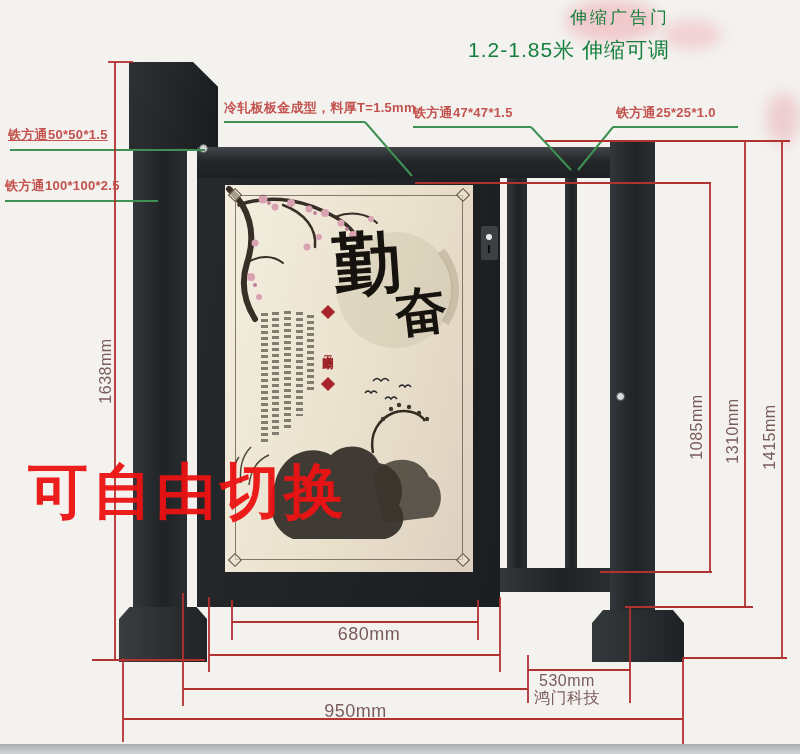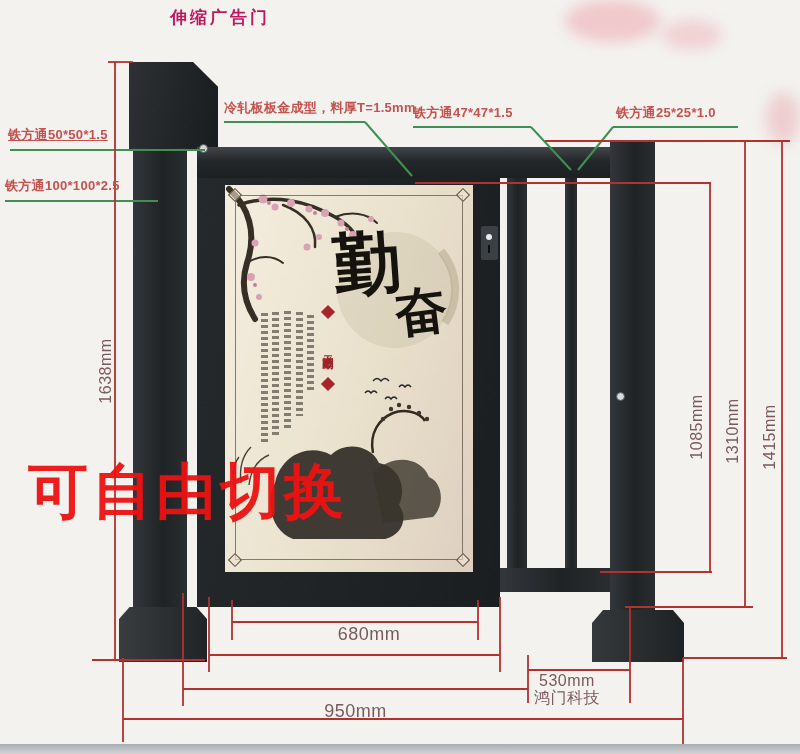--- a/index.html
+++ b/index.html
@@ -1,21 +1,21 @@
 <!DOCTYPE html>
 <html><head>
 <meta charset="utf-8">
 <style>
   html,body{margin:0;padding:0;background:#e9e9e9;}
   .stage{position:relative;width:800px;height:754px;background:#f3f2ef;overflow:hidden;
          font-family:"Liberation Sans","DejaVu Sans",sans-serif;}
   .abs{position:absolute;}
 
   
-  .hdr{position:absolute;left:170px;width:500px;text-align:left;color:#be185d;font-weight:700;}
+  .hdr{position:absolute;left:170px;width:500px;text-align:right;color:#15803d;font-weight:400;}
   .hdr1{top:6px;font-size:17px;letter-spacing:3px;}
   .hdr2{top:36px;font-size:21px;letter-spacing:1px;}
   .hdr3{top:70px;font-size:21px;letter-spacing:1px;}
 
   
   .smudge{position:absolute;border-radius:50%;filter:blur(7px);}
 
   
   .steel{position:absolute;background:linear-gradient(90deg,#33363a,#202326 55%,#2b2e31);}
   .cap{left:129px;top:62px;width:89px;height:88px;clip-path:polygon(0 0,72% 0,100% 28%,100% 100%,0 100%);
@@ -77,20 +77,21 @@
 </head>
 <body>
 
 <div class="stage">
 
   <div class="smudge" style="left:565px;top:0;width:95px;height:42px;background:rgba(238,150,162,.45);"></div>
   <div class="smudge" style="left:662px;top:20px;width:60px;height:30px;background:rgba(238,150,162,.35);"></div>
   <div class="smudge" style="left:766px;top:92px;width:34px;height:52px;background:rgba(230,140,152,.35);"></div>
 
   <div class="hdr hdr1">伸缩广告门</div>
+  <div class="hdr hdr2">1.2-1.85米 伸缩可调</div>
 
   <div class="abs cap"></div>
   <div class="steel lpillar"></div>
   <div class="abs lbase"></div>
   <div class="abs beam"></div>
   <div class="abs doorbody"></div>
   <div class="steel bar1"></div>
   <div class="steel bar2"></div>
   <div class="steel telerail"></div>
   <div class="steel rpillar"></div>

